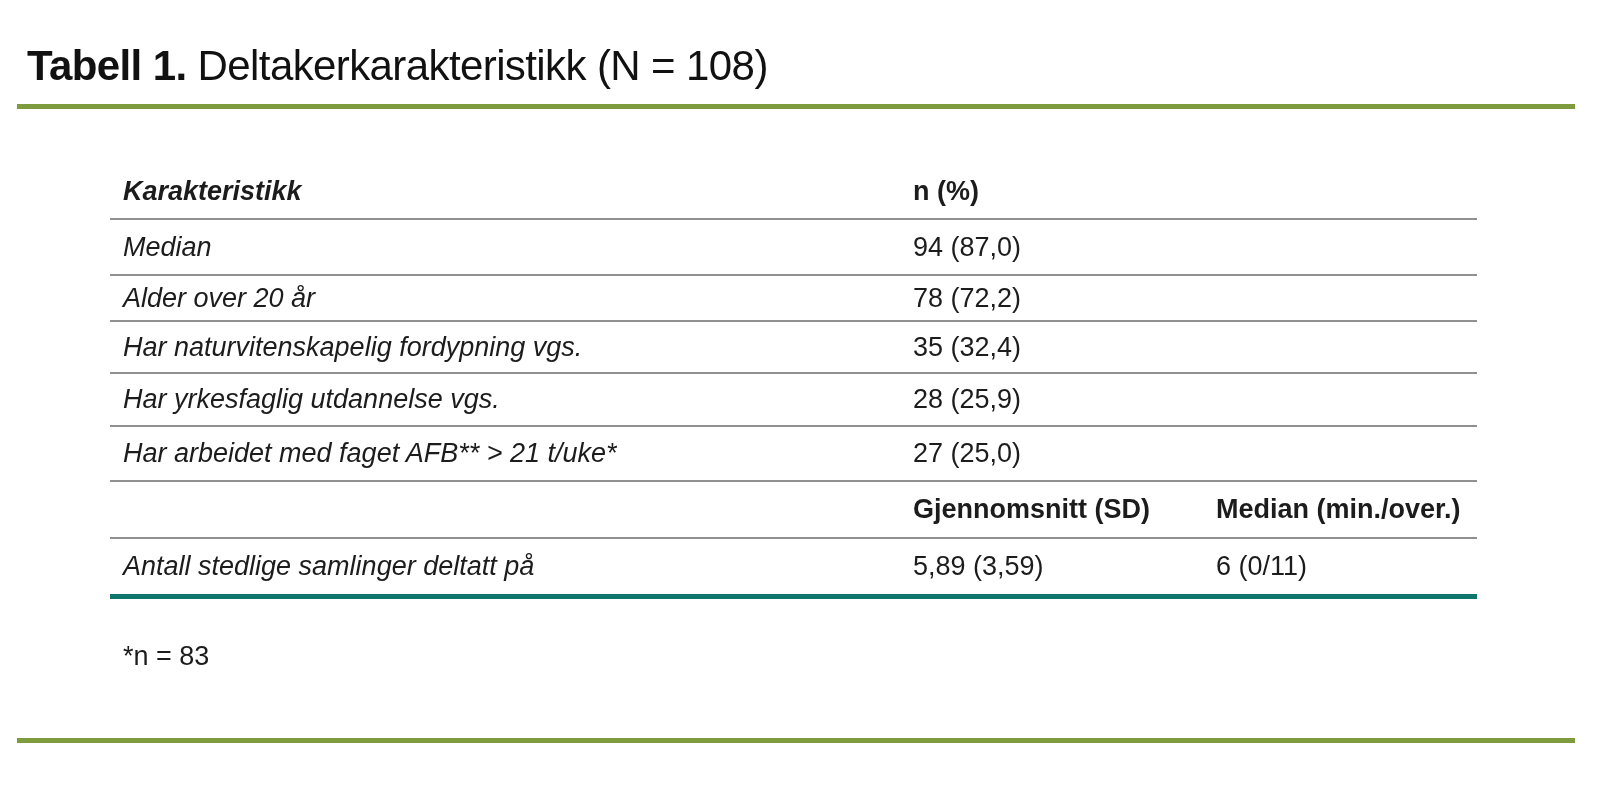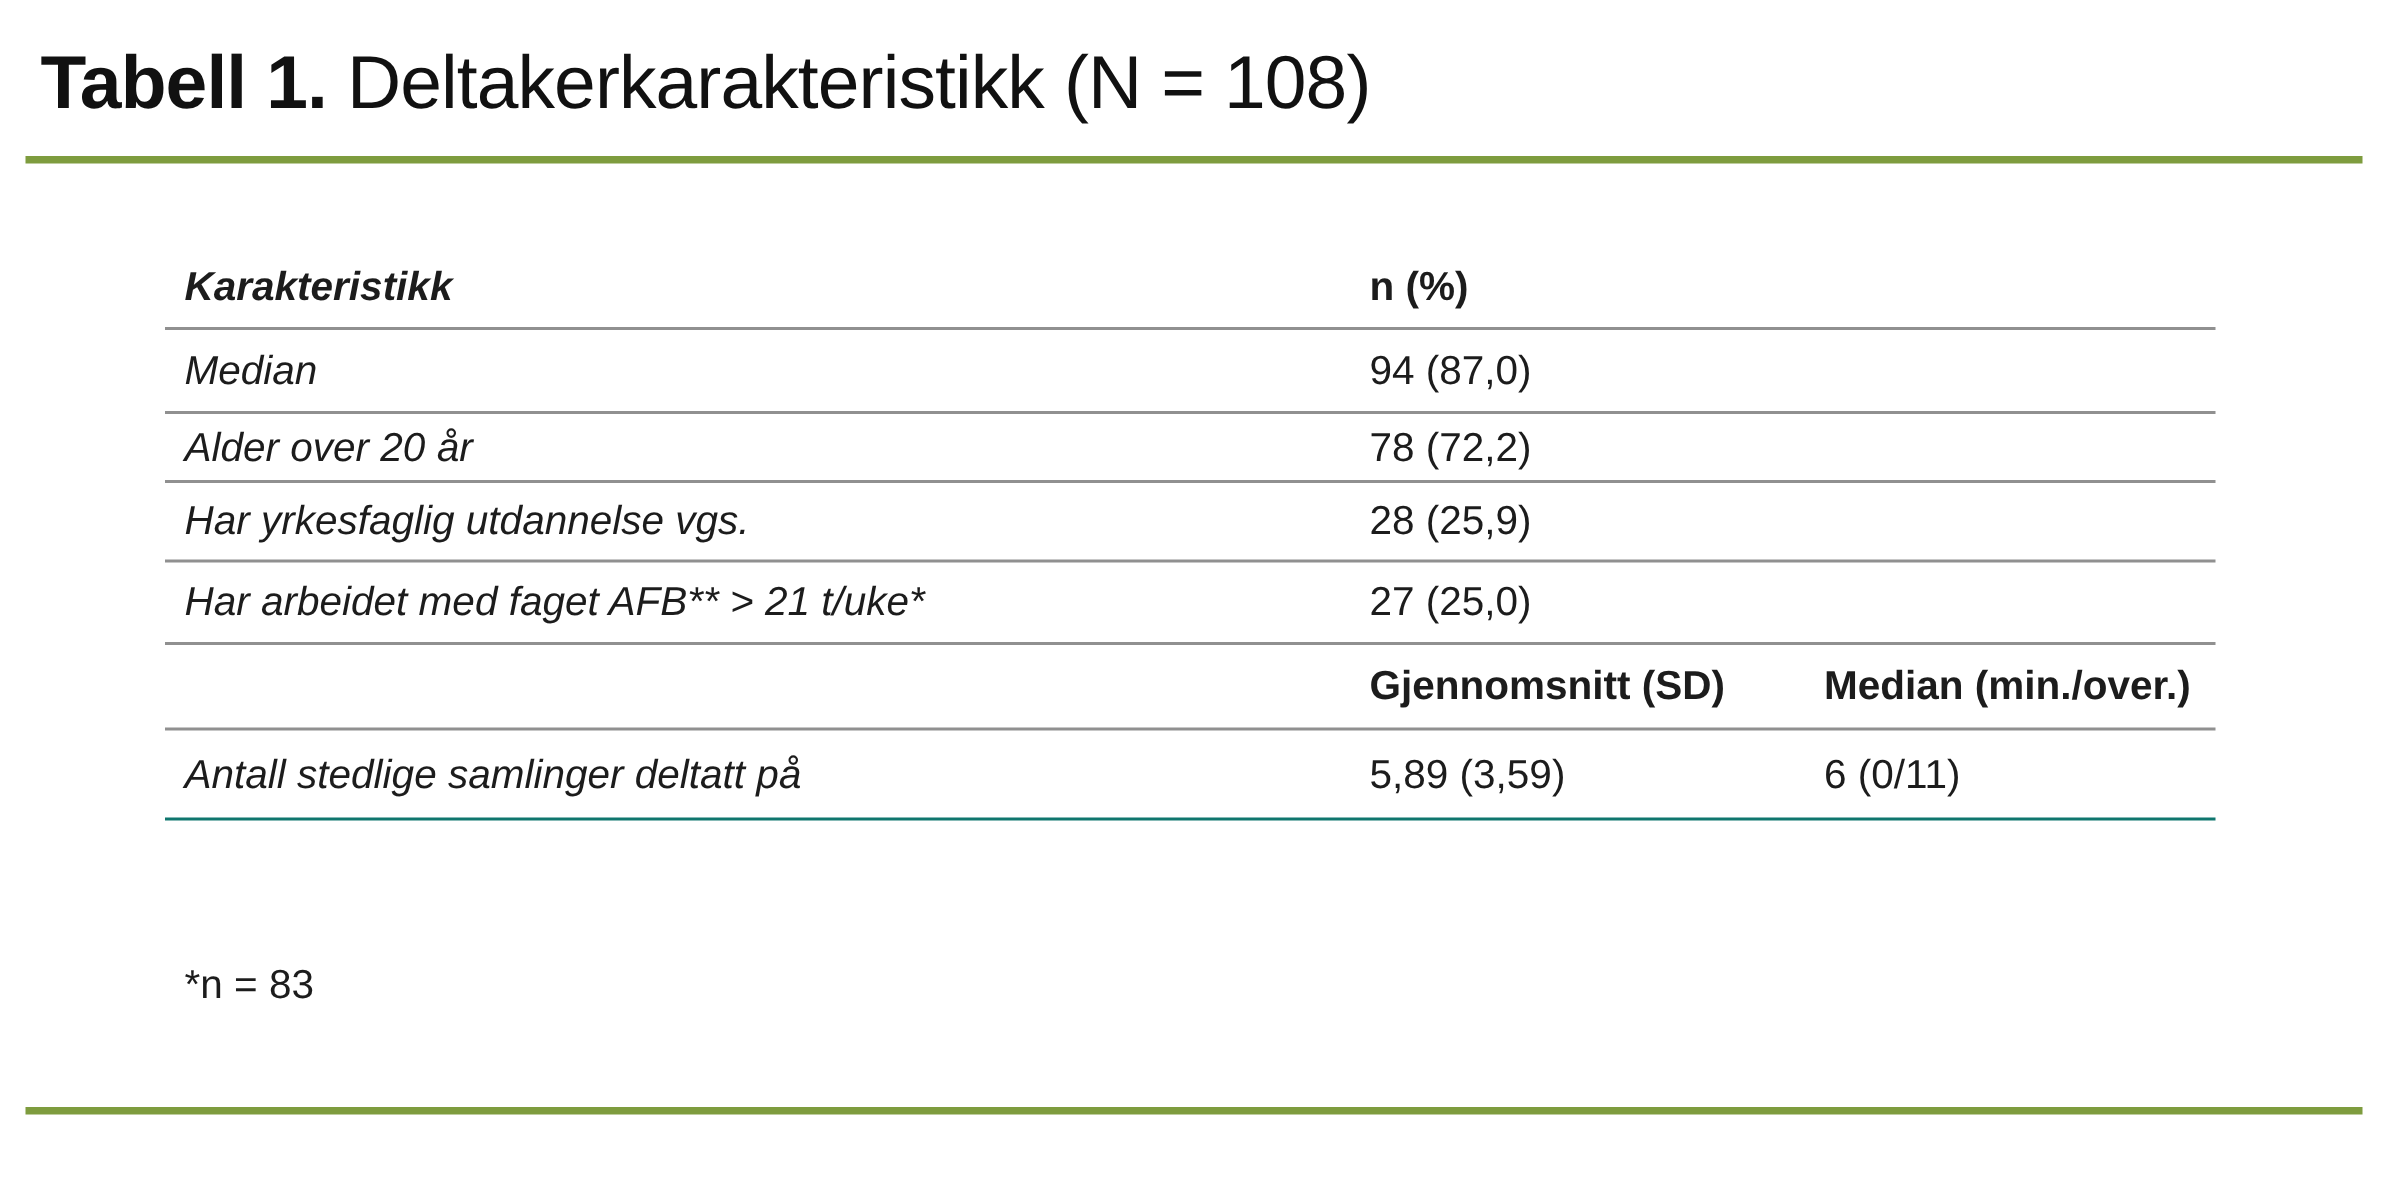--- a/index.html
+++ b/index.html
@@ -8,22 +8,22 @@
     width: 1600px; height: 786px;
     background: #ffffff;
     position: relative;
     overflow: hidden;
     font-family: "Liberation Sans", sans-serif;
     color: #1c1c1c;
   }
 
   .page-title {
     position: absolute;
-    left: 27px; top: 26px;
-    font-size: 50px;
+    left: 27px; top: 42px;
+    font-size: 42px;
     letter-spacing: -0.6px;
     white-space: pre;
     color: #111111;
   }
   .page-title .bold { font-weight: bold; }
 
   .green-rule {
     position: absolute;
     left: 17px;
     width: 1558px;
@@ -49,21 +49,21 @@
   .trow .c2, .trow .c3 { padding-left: 0; }
   .bold { font-weight: bold; }
 
   .row-header    { height: 55px; }
   .row-r0        { height: 56px; }
   .row-r1        { height: 46px; }
   .row-r2        { height: 52px; }
   .row-r3        { height: 53px; }
   .row-r4        { height: 55px; }
   .row-subheader { height: 57px; }
-  .row-summary   { height: 60px; border-bottom: 2px solid #0f766e; }
+  .row-summary   { height: 60px; border-bottom: 5px solid #0f766e; }
 
   .footnotes {
     position: absolute;
     left: 123px; top: 638px;
     font-size: 27px;
     line-height: 37px;
     text-align: center;
   }
 </style>
 </head>
@@ -86,20 +86,25 @@
     <div class="c2">94 (87,0)</div>
     <div class="c3"></div>
   </div>
 
   <div class="trow row-r1">
     <div class="c1">Alder over 20 år</div>
     <div class="c2">78 (72,2)</div>
     <div class="c3"></div>
   </div>
 
+  <div class="trow row-r2">
+    <div class="c1">Har naturvitenskapelig fordypning vgs.</div>
+    <div class="c2">35 (32,4)</div>
+    <div class="c3"></div>
+  </div>
 
   <div class="trow row-r3">
     <div class="c1">Har yrkesfaglig utdannelse vgs.</div>
     <div class="c2">28 (25,9)</div>
     <div class="c3"></div>
   </div>
 
   <div class="trow row-r4">
     <div class="c1">Har arbeidet med faget AFB** &gt; 21 t/uke*</div>
     <div class="c2">27 (25,0)</div>

